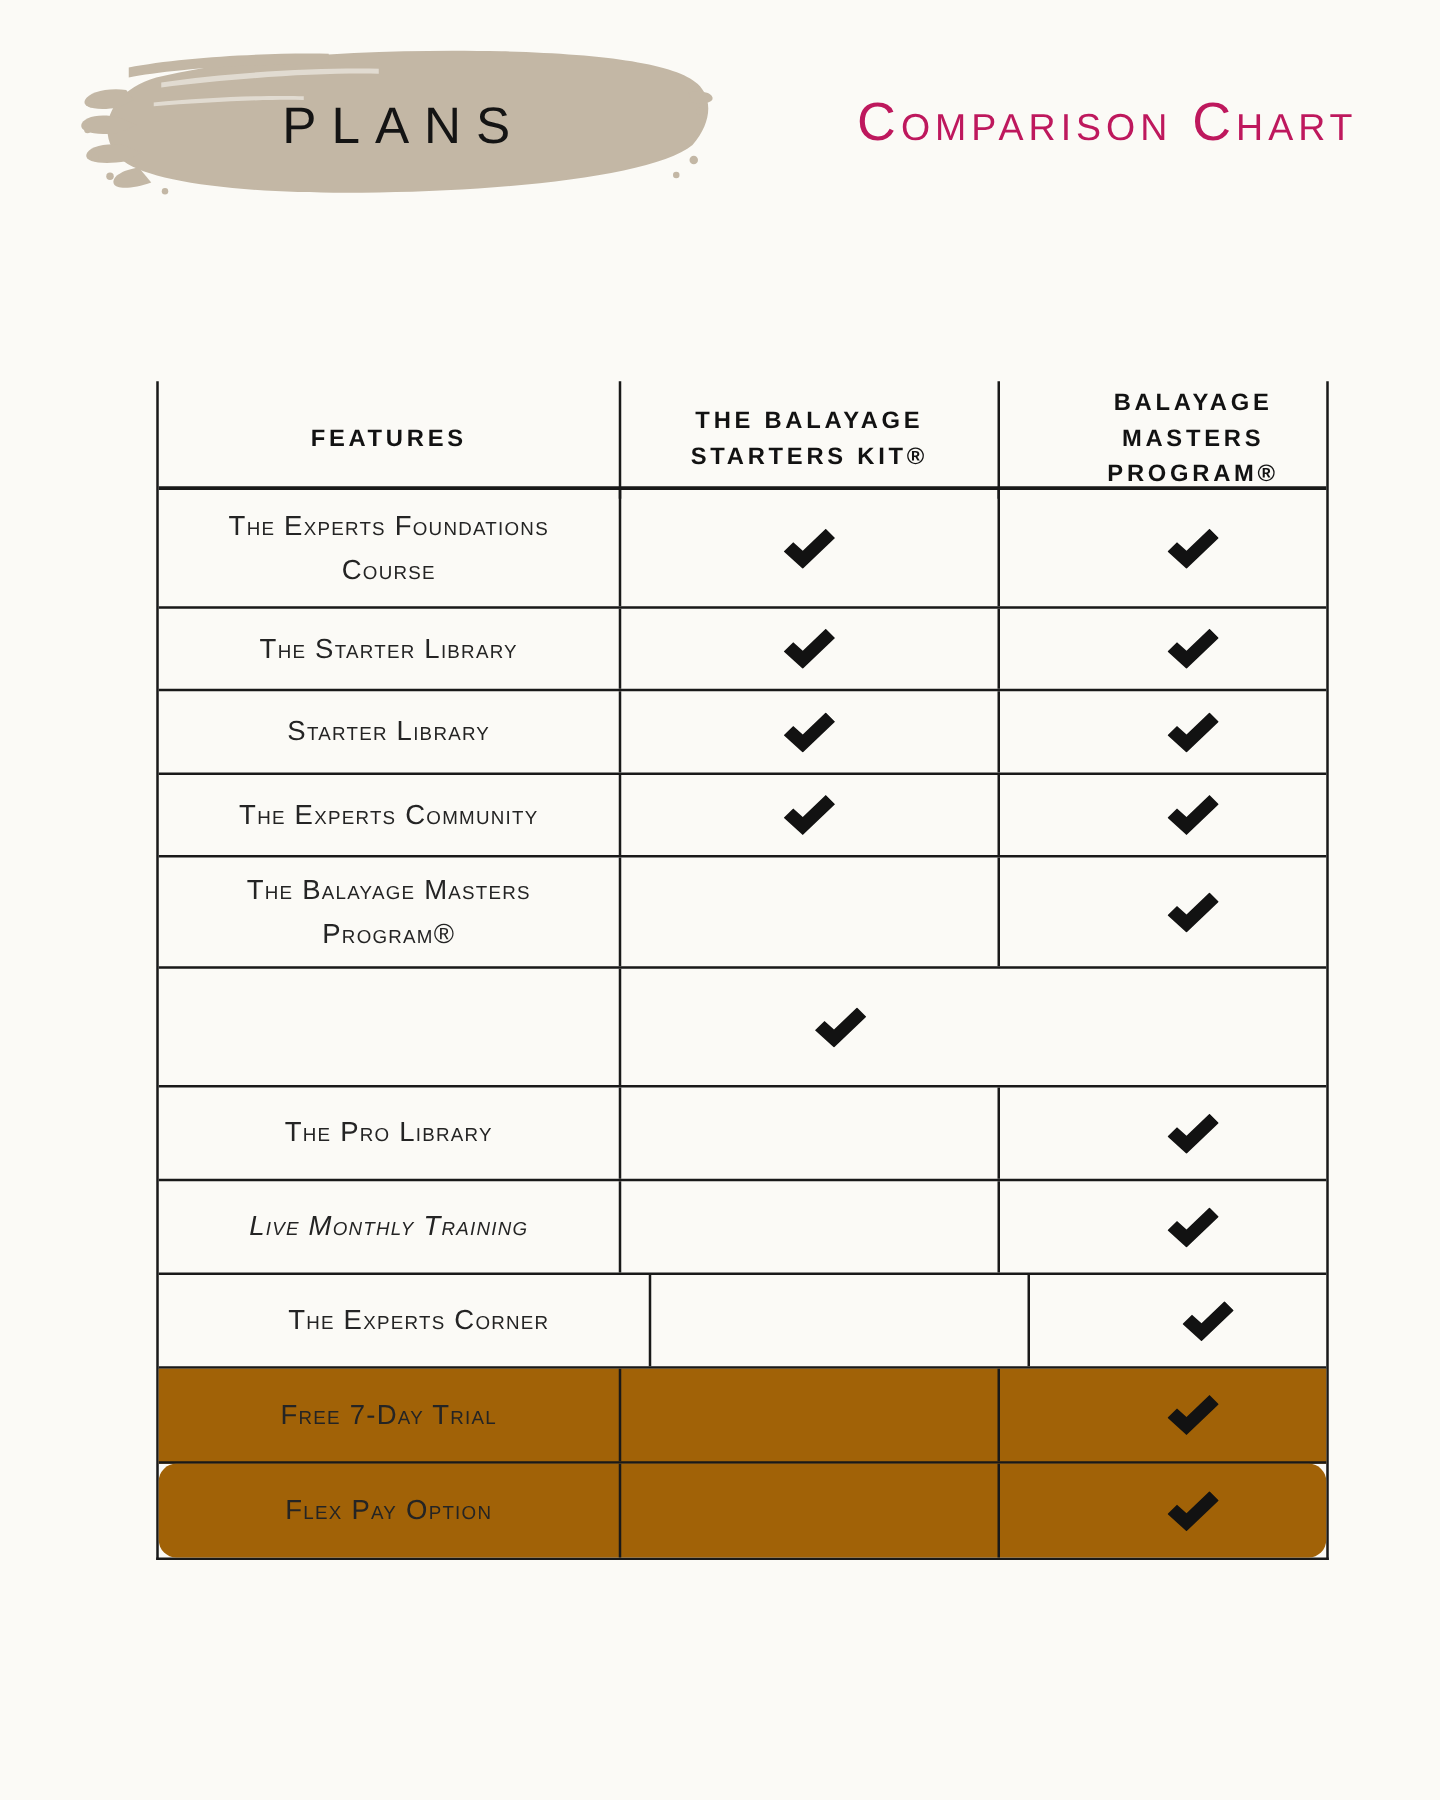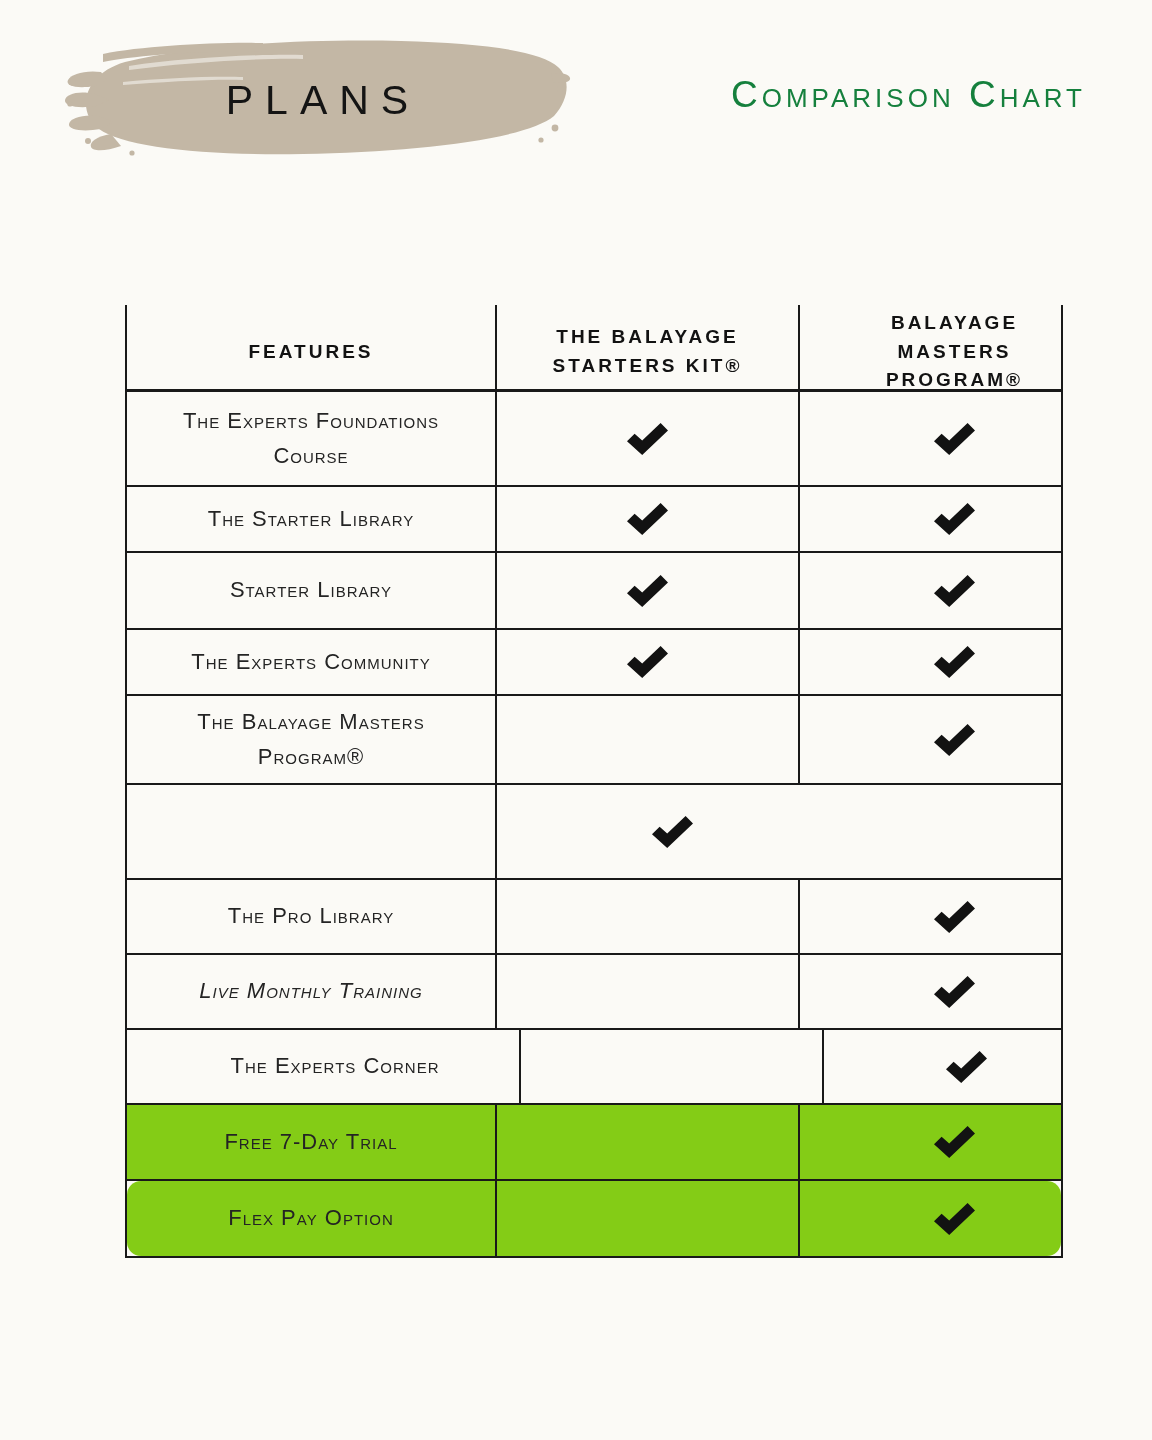--- a/index.html
+++ b/index.html
@@ -32,25 +32,25 @@
     font-size: 41px;
     font-weight: 400;
     letter-spacing: 12px;
     padding-left: 12px; 
     color: #141414;
   }
   .subtitle {
     position: absolute;
     top: 74px;
     right: 66px;
-    font-size: 37px;
+    font-size: 43px;
     font-weight: 400;
     font-variant: small-caps;
     letter-spacing: 4px;
-    color: #15803d;
+    color: #be185d;
     white-space: nowrap;
   }
 
   
   .ctable {
     position: absolute;
     left: 125px;
     top: 305px;
     width: 938px;
     border: 2px solid #191919;
@@ -87,32 +87,32 @@
     font-weight: 400;
     font-variant: small-caps;
     letter-spacing: 1px;
     line-height: 1.55;
     color: #242424;
   }
 
   
   .r1  { height: 95px; }
   .r2  { height: 66px; }
-  .r3  { height: 77px; }
+  .r3  { height: 67px; }
   .r4  { height: 66px; }
   .r5  { height: 89px; }
   .r6  { height: 95px; }
   .r7  { height: 75px; }
   .r8  { height: 75px; font-style: italic; }
   .r9  { height: 75px; padding-left: 24px; }
   .r10 { height: 77px; }
   .r11 { height: 76px; }
   .r12 { height: 75px; border-radius: 14px; }
 
-  .trow.shaded { background: #84cc16; }
+  .trow.shaded { background: #a16207; }
 
   .check { width: 41px; height: 32px; color: #121212; }
 </style>
 </head>
 <body>
 
 <div class="banner">
   <svg viewBox="0 0 508 128" width="508" height="128" aria-hidden="true">
     <g fill="#c3b7a5">
       <path d="M62 26 C140 7 255 3 338 5 C420 7 478 15 495 31 C508 43 506 63 491 80 C462 104 350 116 240 118 C142 120 60 111 36 93 C14 77 18 39 62 26 Z"></path>

